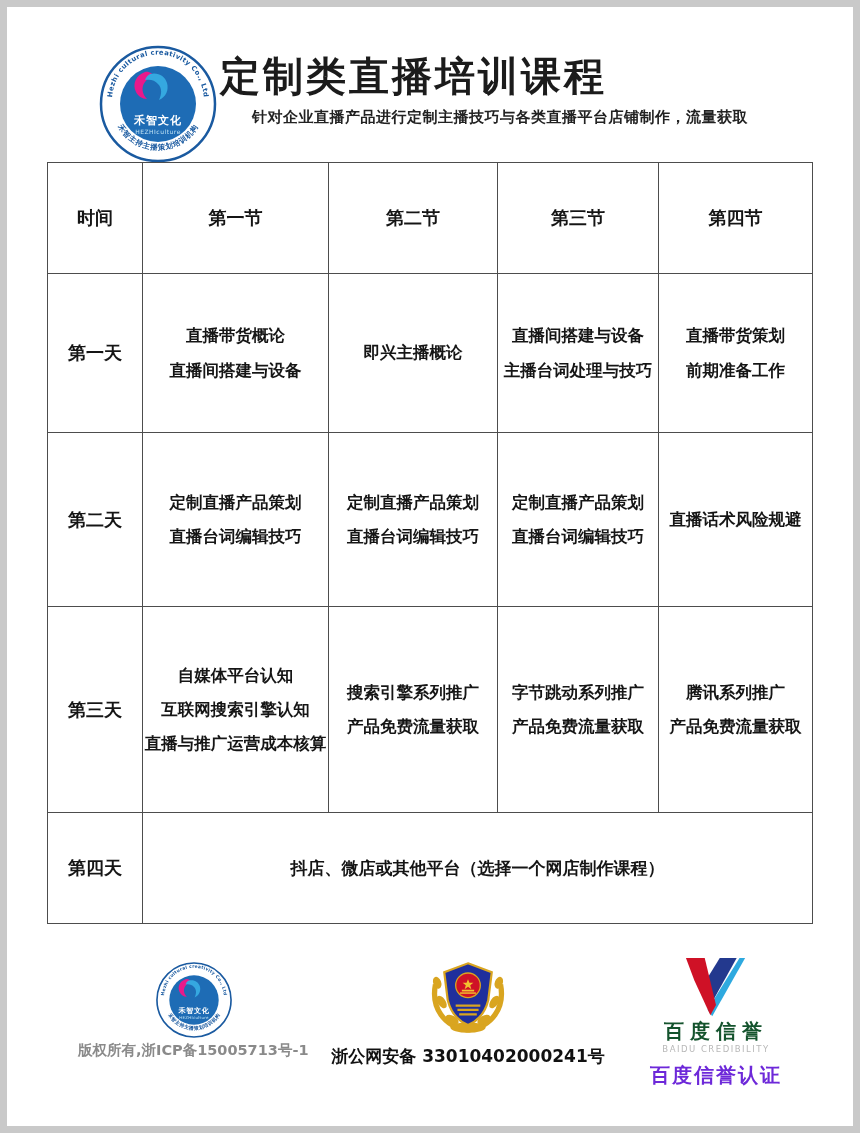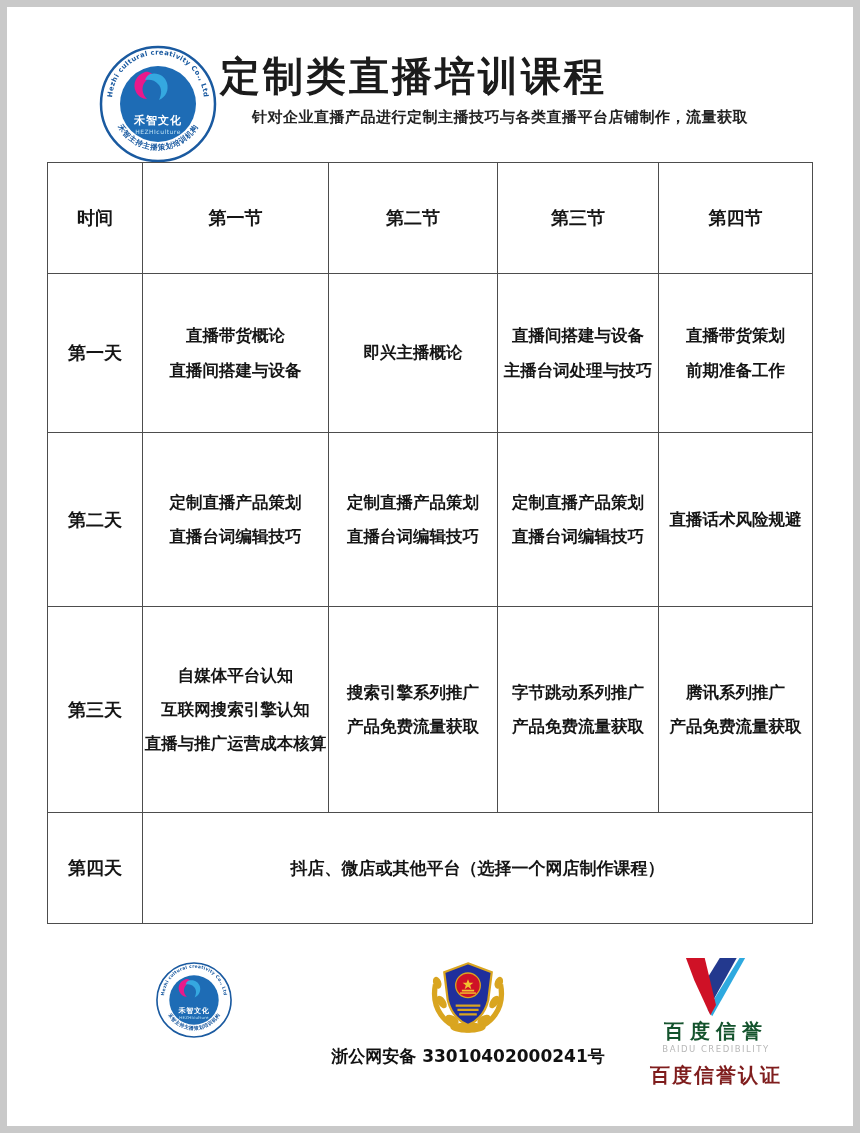--- a/index.html
+++ b/index.html
@@ -65,21 +65,21 @@
   .ftr-badge{position:absolute;left:424px;top:955px;width:88px;height:80px;}
   .ftr-police{
     position:absolute;left:328px;top:1045px;width:280px;
     text-align:center;font-size:17px;font-weight:700;color:#111;
     white-space:nowrap;
   }
   .ftr-baidu{position:absolute;left:640px;top:958px;width:152px;text-align:center;}
   .baidu-v{width:74px;height:62px;display:block;margin:0 auto;}
   .baidu-name{font-size:20px;font-weight:700;color:#14532d;letter-spacing:6px;line-height:1.1;}
   .baidu-en{font-size:8.5px;color:#b8b8b8;letter-spacing:1.5px;margin-top:2px;}
-  .baidu-cert{font-size:20px;font-weight:700;color:#7f1d1d;letter-spacing:2px;margin-top:8px;white-space:nowrap;}
+  .baidu-cert{font-size:20px;font-weight:700;color:#6d28d9;letter-spacing:2px;margin-top:8px;white-space:nowrap;}
 </style>
 </head>
 <body>
 
 <div class="page">
   <div class="page-frame"></div>
 
   <svg width="0" height="0" style="position:absolute">
     <symbol id="hezhi-logo" viewBox="0 0 120 120">
       <circle cx="60" cy="60" r="57" fill="#ffffff" stroke="#1a5aa0" stroke-width="2.5"></circle>
@@ -187,20 +187,21 @@
       <tr class="r-day4">
         <td class="day-label">第四天</td>
         <td class="merged-cell" colspan="4">抖店、微店或其他平台（选择一个网店制作课程）</td>
       </tr>
     </tbody>
   </table>
 
   <svg class="ftr-logo" viewBox="0 0 120 120">
     <use href="#hezhi-logo"></use>
   </svg>
+  <div class="ftr-icp">版权所有,浙ICP备15005713号-1</div>
 
   <svg class="ftr-badge" viewBox="0 0 100 88">
     <path d="M50,84 C22,80 8,58 13,32" stroke="#d9a520" stroke-width="6" fill="none"></path>
     <path d="M50,84 C78,80 92,58 87,32" stroke="#d9a520" stroke-width="6" fill="none"></path>
     <ellipse cx="15" cy="30" rx="4.5" ry="7" fill="#d9a520" transform="rotate(-20 15 30)"></ellipse>
     <ellipse cx="85" cy="30" rx="4.5" ry="7" fill="#d9a520" transform="rotate(20 85 30)"></ellipse>
     <ellipse cx="20" cy="52" rx="4.5" ry="8" fill="#d9a520" transform="rotate(-35 20 52)"></ellipse>
     <ellipse cx="80" cy="52" rx="4.5" ry="8" fill="#d9a520" transform="rotate(35 80 52)"></ellipse>
     <ellipse cx="32" cy="72" rx="4.5" ry="8" fill="#d9a520" transform="rotate(-60 32 72)"></ellipse>
     <ellipse cx="68" cy="72" rx="4.5" ry="8" fill="#d9a520" transform="rotate(60 68 72)"></ellipse>

